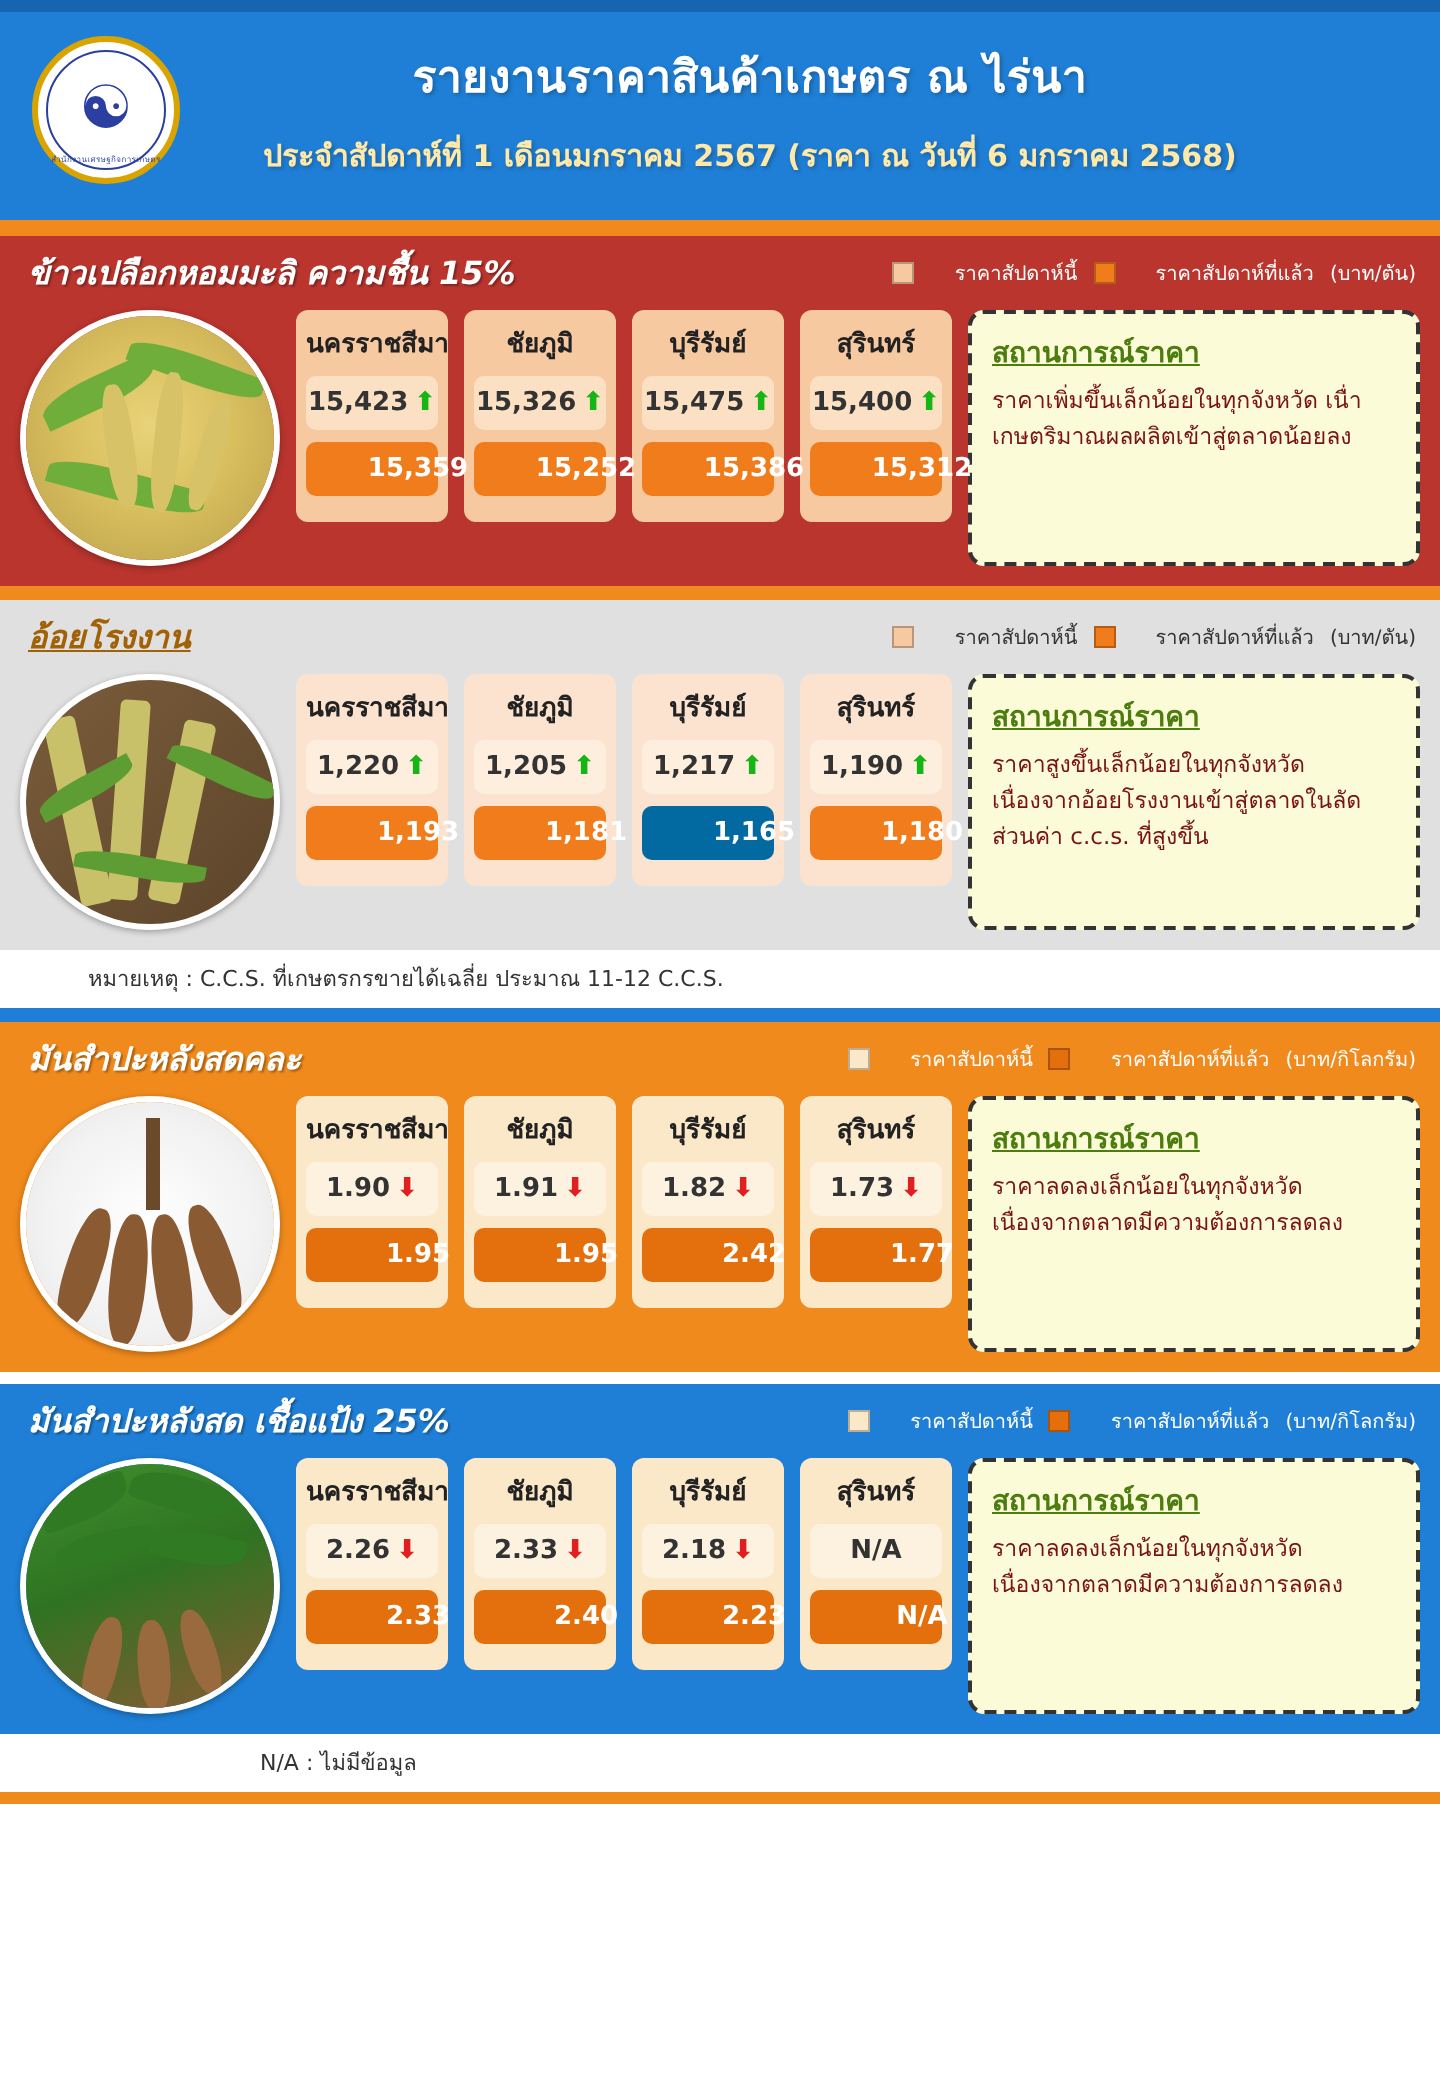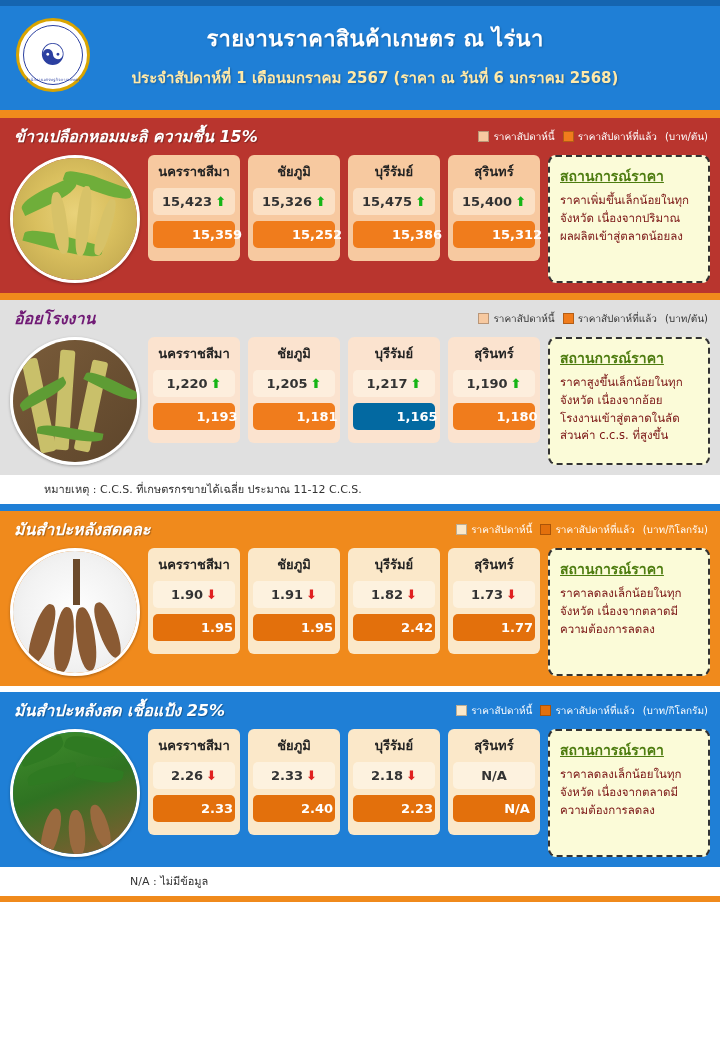--- a/index.html
+++ b/index.html
@@ -56,36 +56,36 @@
 
   .sect-title-bar{
     display:flex;align-items:center;justify-content:space-between;
     padding:6px 12px 6px 14px;
   }
   .sect-title{
     font-size:16px;font-weight:bold;font-style:italic;color:#ffffff;
     text-shadow:1px 1px 1px rgba(0,0,0,.3);
   }
   .legend{ display:flex;align-items:center;gap:8px;font-size:10px;color:#ffffff;}
-  .legend .item{display:flex;align-items:center;gap:4px;}
+  .legend .item{display:flex;align-items:center;gap:20px;}
   .legend .sw{width:11px;height:11px;display:inline-block;border:1px solid rgba(0,0,0,.25);}
   .legend .unit{font-size:10px;}
 
   .content-row{
     display:flex; align-items:flex-start; gap:8px; padding:0 10px 10px 10px;
   }
   .photo{
     width:130px;height:128px;border-radius:50%;
     border:3px solid #ffffff; flex:0 0 auto;
     overflow:hidden; position:relative;
     box-shadow:0 1px 3px rgba(0,0,0,.3);
   }
   .prov-group{ display:flex; gap:8px; flex:0 0 auto; }
   .prov{
-    width:92px;
+    width:76px;
     border-radius:6px;
     padding:6px 5px 7px 5px;
     text-align:center;
   }
   .prov .pname{ font-size:13px;font-weight:bold;color:#222;margin-bottom:6px;}
   .cell{
     border-radius:5px; padding:6px 2px; font-size:13px; font-weight:bold;
     position:relative; margin-bottom:6px;
     display:flex;align-items:center;justify-content:center;gap:3px;
   }
@@ -110,21 +110,21 @@
   .note-text{ font-size:11.5px;color:#7a1414;line-height:1.55; }
 
   .footnote{
     font-size:11px;color:#333;padding:5px 0 6px 44px;background:#ffffff;
   }
   .footnote.center{ padding-left:130px; }
 
   
   .s-rice{ background:#b9352e; }
   .s-cane{ background:#e0e0e0; }
-  .s-cane .sect-title{ color:#701a75; text-shadow:none;}
+  .s-cane .sect-title{ color:#a16207; text-shadow:none;text-decoration:underline;}
   .s-cane .legend{ color:#333; }
   .s-cassava{ background:#f08a1c; }
   .s-cassava2{ background:#1f7fd6; }
 
   
   .bar-orange{height:7px;background:#f08a1c;}
   .bar-blue{height:7px;background:#1f7fd6;}
   .bar-white{height:6px;background:#ffffff;}
 
   .footer{
@@ -233,21 +233,21 @@
             <span>15,400</span>
             <span class="arrow up">⬆</span>
           </div>
           <div class="cell dark" style="background:#f07c1c">
             <span>15,312</span>
           </div>
         </div>
       </div>
       <div class="note-box">
         <div class="note-title">สถานการณ์ราคา</div>
-        <div class="note-text">ราคาเพิ่มขึ้นเล็กน้อยในทุกจังหวัด เนื่องจากปริมาณผลผลิตเข้าสู่ตลาดน้อยลง</div>
+        <div class="note-text">ราคาเพิ่มขึ้นเล็กน้อยในทุกจังหวัด เนื่าเกษตริมาณผลผลิตเข้าสู่ตลาดน้อยลง</div>
       </div>
     </div>
   </div>
   <div class="bar-orange"></div>
 
   <div class="section s-cane">
     <div class="sect-title-bar">
       <div class="sect-title">อ้อยโรงงาน</div>
       <div class="legend">
         <span class="item">

